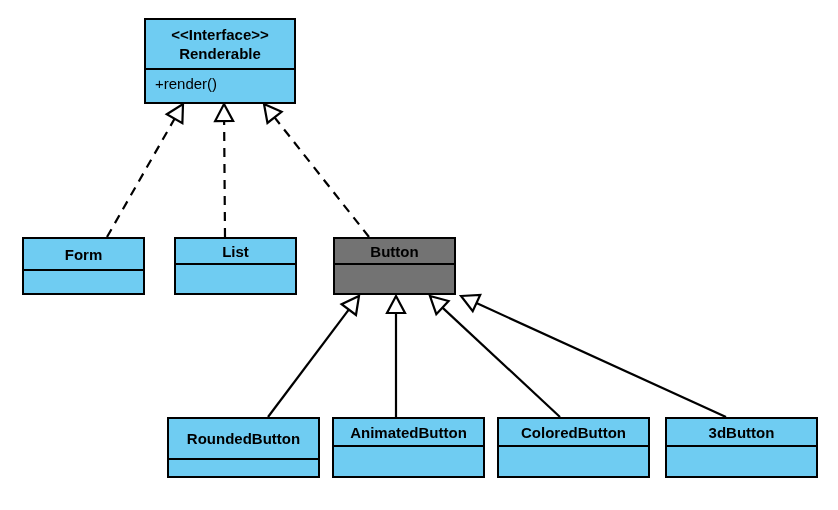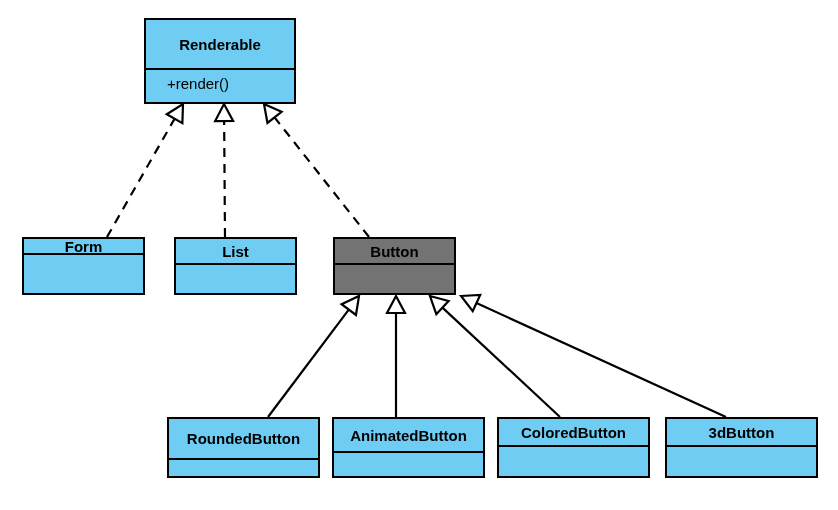--- a/index.html
+++ b/index.html
@@ -49,21 +49,21 @@
     font-weight: bold;
     font-size: 15px;
     line-height: 19px;
   }
   .uml-body {
     box-sizing: border-box;
     flex: 1 1 auto;
     color: #000000;
     font-size: 15px;
     line-height: 19px;
-    padding: 4px 21px;
+    padding: 4px 9px;
     text-align: left;
   }
   .uml-body.empty {
     padding: 0;
   }
 </style>
 </head>
 <body>
 
 <div id="canvas">
@@ -81,26 +81,27 @@
       <polygon points="396,296 405,313 387,313" fill="#ffffff" stroke="#000000" stroke-width="2.2" stroke-linejoin="miter"></polygon>
       <line x1="560" y1="417" x2="442.4438436120577" y2="307.5823467466075" stroke="#000000" stroke-width="2.2"></line>
       <polygon points="430,296 448.57567424261464,300.994429540224 436.3120129815008,314.17026395299104" fill="#ffffff" stroke="#000000" stroke-width="2.2" stroke-linejoin="miter"></polygon>
       <line x1="726" y1="417" x2="476.46421677065905" y2="303.0610197330179" stroke="#000000" stroke-width="2.2"></line>
       <polygon points="461,296 480.2024036881391,294.87408144266897 472.726029853179,311.2479580233668" fill="#ffffff" stroke="#000000" stroke-width="2.2" stroke-linejoin="miter"></polygon>
     </svg>
 
   <div id="boxes">
       <div class="uml-class" style="left: 144px; top: 18px; width: 152px; height: 86px; background: rgb(111, 204, 242); border-color: rgb(0, 0, 0);">
         <div class="uml-header" style="height: 50px; border-bottom-color: rgb(0, 0, 0);">
+          <div class="stereotype">&lt;&lt;Interface&gt;&gt;</div>
           <div>Renderable</div>
         </div>
         <div class="uml-body">+render()</div>
       </div>
       <div class="uml-class" style="left: 22px; top: 237px; width: 123px; height: 58px; background: rgb(111, 204, 242); border-color: rgb(0, 0, 0);">
-        <div class="uml-header" style="height: 16px; border-bottom-color: rgb(0, 0, 0);">
+        <div class="uml-header" style="height: 32px; border-bottom-color: rgb(0, 0, 0);">
           <div>Form</div>
         </div>
         <div class="uml-body empty"></div>
       </div>
       <div class="uml-class" style="left: 174px; top: 237px; width: 123px; height: 58px; background: rgb(111, 204, 242); border-color: rgb(0, 0, 0); gap: 8px;">
         <div class="uml-header" style="height: 26px; border-bottom-color: rgb(0, 0, 0);">
           <div>List</div>
         </div>
         <div class="uml-body empty"></div>
       </div>
@@ -110,21 +111,21 @@
         </div>
         <div class="uml-body empty"></div>
       </div>
       <div class="uml-class" style="left: 167px; top: 417px; width: 153px; height: 61px; background: rgb(111, 204, 242); border-color: rgb(0, 0, 0);">
         <div class="uml-header" style="height: 41px; border-bottom-color: rgb(0, 0, 0);">
           <div>RoundedButton</div>
         </div>
         <div class="uml-body empty"></div>
       </div>
       <div class="uml-class" style="left: 332px; top: 417px; width: 153px; height: 61px; background: rgb(111, 204, 242); border-color: rgb(0, 0, 0);">
-        <div class="uml-header" style="height: 34px; border-bottom-color: rgb(0, 0, 0);">
+        <div class="uml-header" style="height: 28px; border-bottom-color: rgb(0, 0, 0);">
           <div>AnimatedButton</div>
         </div>
         <div class="uml-body empty"></div>
       </div>
       <div class="uml-class" style="left: 497px; top: 417px; width: 153px; height: 61px; background: rgb(111, 204, 242); border-color: rgb(0, 0, 0);">
         <div class="uml-header" style="height: 28px; border-bottom-color: rgb(0, 0, 0); text-align: center;">
           <div>ColoredButton</div>
         </div>
         <div class="uml-body empty"></div>
       </div>

